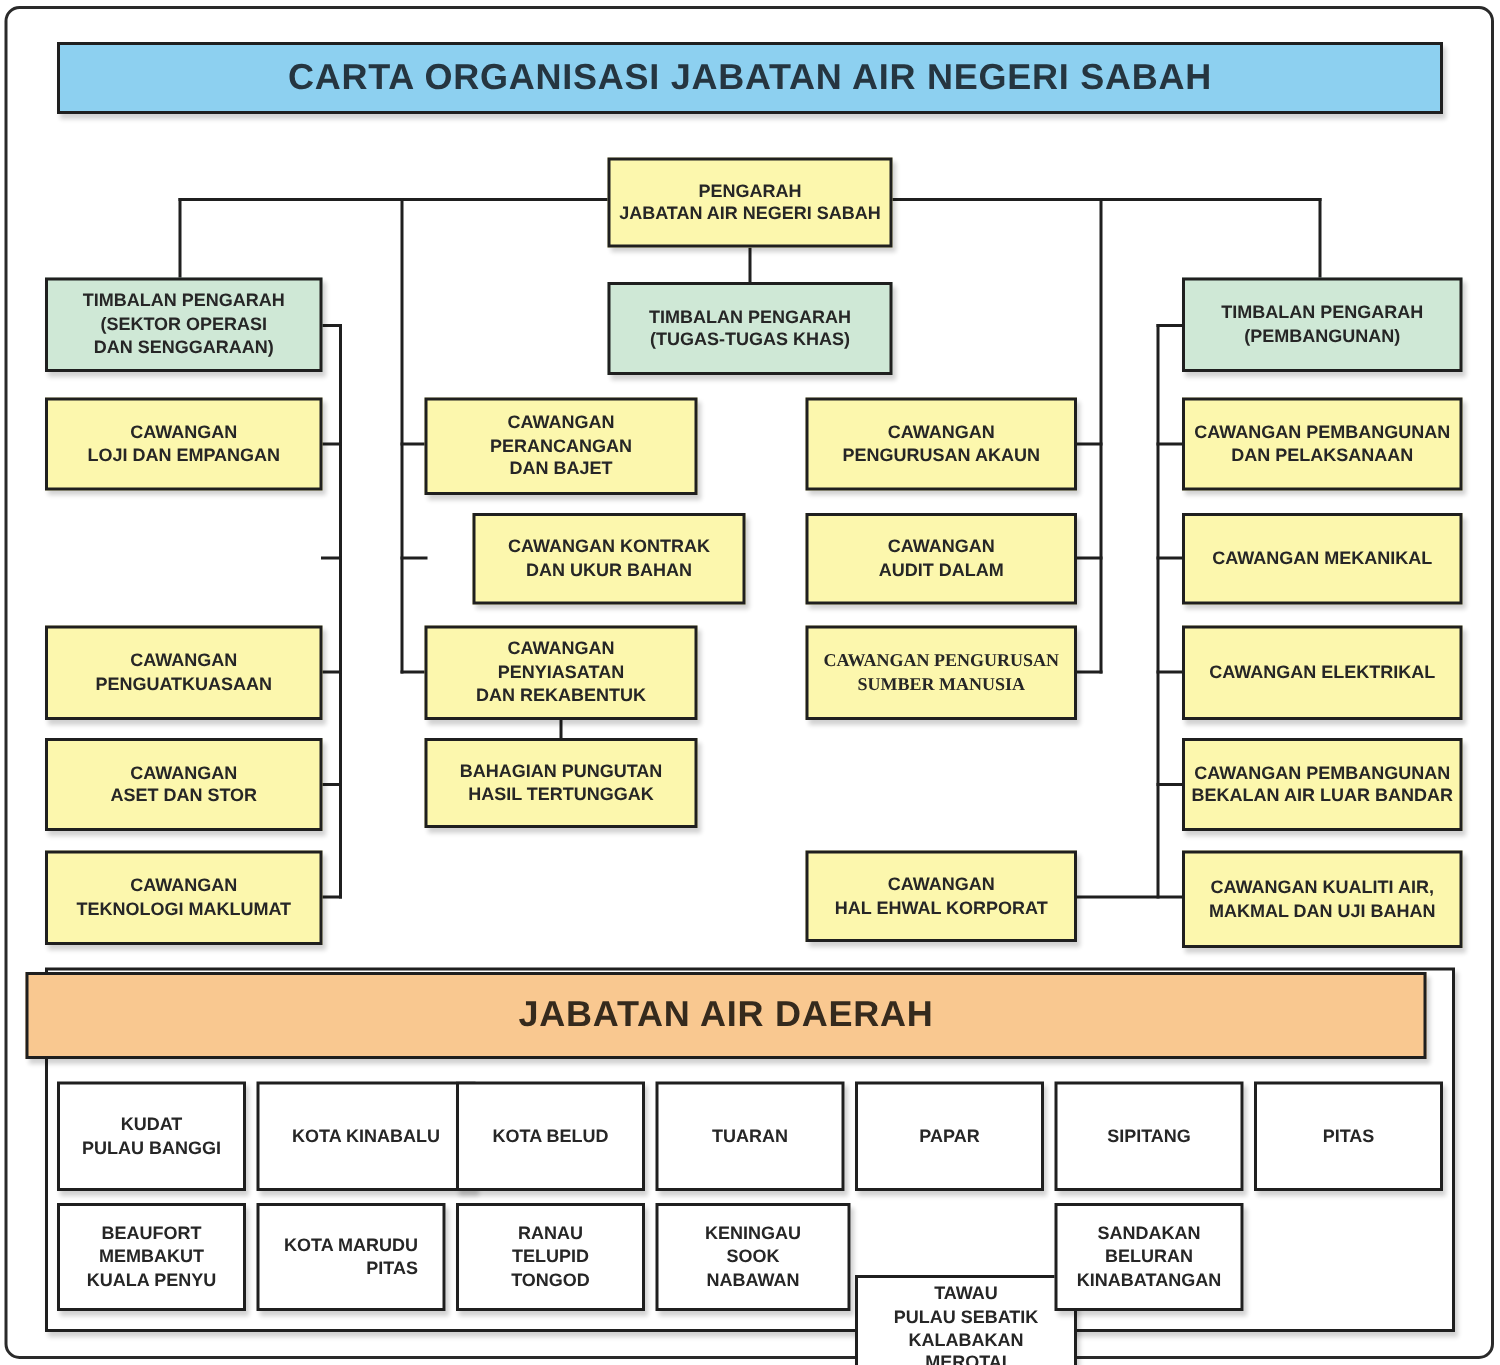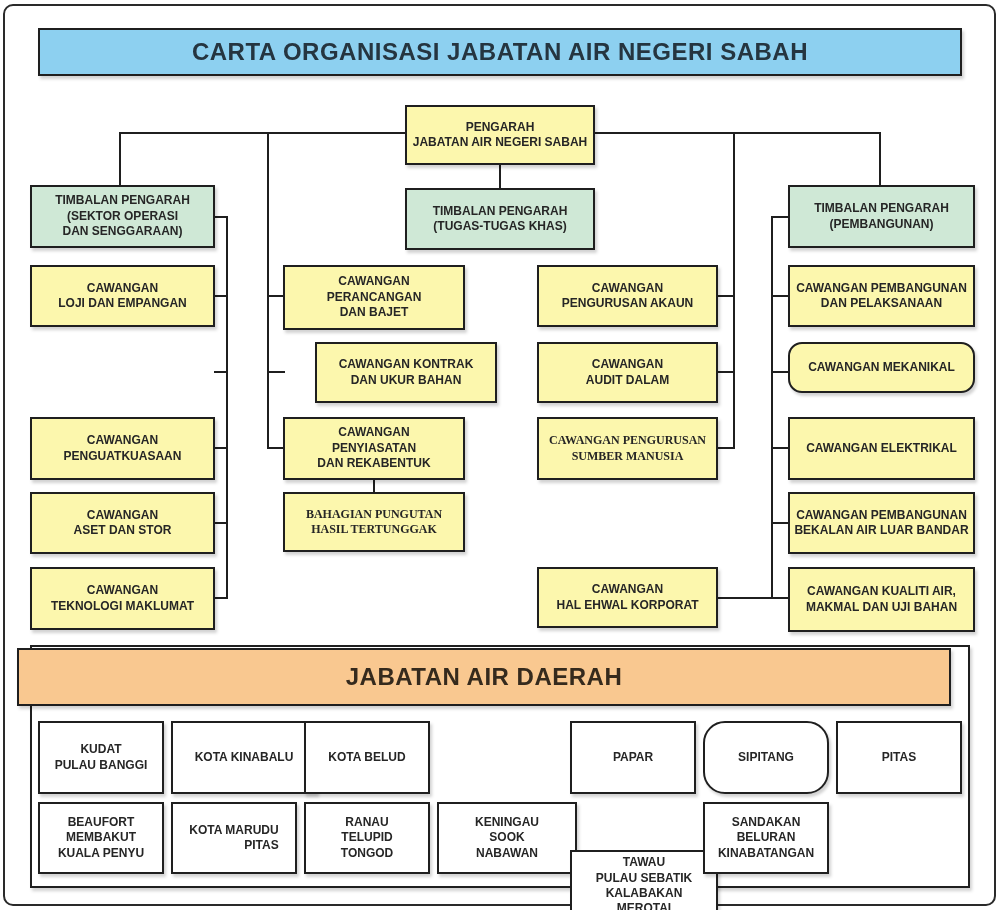--- a/index.html
+++ b/index.html
@@ -119,61 +119,62 @@
 TEKNOLOGI MAKLUMAT</div>
 
   <div class="node yellow" style="left:283px; top:265px; width:182px; height:65px;">CAWANGAN
 PERANCANGAN
 DAN BAJET</div>
   <div class="node yellow" style="left:283px; top:342px; width:182px; height:61px;margin-left:32px;">CAWANGAN KONTRAK
 DAN UKUR BAHAN</div>
   <div class="node yellow" style="left:283px; top:417px; width:182px; height:63px;">CAWANGAN
 PENYIASATAN
 DAN REKABENTUK</div>
-  <div class="node yellow" style="left:283px; top:492px; width:182px; height:60px;font-family:Liberation Serif, serif;">BAHAGIAN PUNGUTAN
+  <div class="node yellow" style="left:283px; top:492px; width:182px; height:60px;">BAHAGIAN PUNGUTAN
 HASIL TERTUNGGAK</div>
 
   <div class="node yellow" style="left:537px; top:265px; width:181px; height:62px;">CAWANGAN
 PENGURUSAN AKAUN</div>
   <div class="node yellow" style="left:537px; top:342px; width:181px; height:61px;">CAWANGAN
 AUDIT DALAM</div>
   <div class="node yellow" style="left:537px; top:417px; width:181px; height:63px;font-family:Liberation Serif, serif;">CAWANGAN PENGURUSAN
 SUMBER MANUSIA</div>
   <div class="node yellow" style="left:537px; top:567px; width:181px; height:61px;">CAWANGAN
 HAL EHWAL KORPORAT</div>
 
   <div class="node yellow" style="left:788px; top:265px; width:187px; height:62px;">CAWANGAN PEMBANGUNAN
 DAN PELAKSANAAN</div>
-  <div class="node yellow" style="left:788px; top:342px; width:187px; height:51px;border-radius:14px;">CAWANGAN MEKANIKAL</div>
+  <div class="node yellow" style="left:788px; top:342px; width:187px; height:61px;">CAWANGAN MEKANIKAL</div>
   <div class="node yellow" style="left:788px; top:417px; width:187px; height:63px;">CAWANGAN ELEKTRIKAL</div>
   <div class="node yellow" style="left:788px; top:492px; width:187px; height:62px;">CAWANGAN PEMBANGUNAN
 BEKALAN AIR LUAR BANDAR</div>
   <div class="node yellow" style="left:788px; top:567px; width:187px; height:65px;">CAWANGAN KUALITI AIR,
 MAKMAL DAN UJI BAHAN</div>
 
   <div class="district-container" style="left:30px; top:645px; width:940px; height:243px;"></div>
   <div class="node orange-bar" style="left:17px; top:648px; width:934px; height:58px; border-width:2px;">JABATAN AIR DAERAH</div>
 
   <div class="node white" style="left:38px; top:721px; width:126px; height:73px;">KUDAT
 PULAU BANGGI</div>
   <div class="node white" style="left:171px; top:721px; width:146px; height:73px;">KOTA KINABALU</div>
   <div class="node white" style="left:304px; top:721px; width:126px; height:73px;">KOTA BELUD</div>
+  <div class="node white" style="left:437px; top:721px; width:126px; height:73px;">TUARAN</div>
   <div class="node white" style="left:570px; top:721px; width:126px; height:73px;">PAPAR</div>
-  <div class="node white" style="left:703px; top:721px; width:126px; height:73px;border-radius:22px;">SIPITANG</div>
+  <div class="node white" style="left:703px; top:721px; width:126px; height:73px;">SIPITANG</div>
   <div class="node white" style="left:836px; top:721px; width:126px; height:73px;">PITAS</div>
 
   <div class="node white" style="left:38px; top:802px; width:126px; height:72px;">BEAUFORT
 MEMBAKUT
 KUALA PENYU</div>
   <div class="node white" style="left:171px; top:802px; width:126px; height:72px;text-align:right;">KOTA MARUDU
 PITAS</div>
   <div class="node white" style="left:304px; top:802px; width:126px; height:72px;">RANAU
 TELUPID
 TONGOD</div>
-  <div class="node white" style="left:437px; top:802px; width:140px; height:72px;">KENINGAU
+  <div class="node white" style="left:437px; top:802px; width:130px; height:72px;">KENINGAU
 SOOK
 NABAWAN</div>
   <div class="node white" style="left:570px; top:802px; width:148px; height:72px;margin-top:48px;">TAWAU
 PULAU SEBATIK
 KALABAKAN
 MEROTAI</div>
   <div class="node white" style="left:703px; top:802px; width:126px; height:72px;">SANDAKAN
 BELURAN
 KINABATANGAN</div>
 

